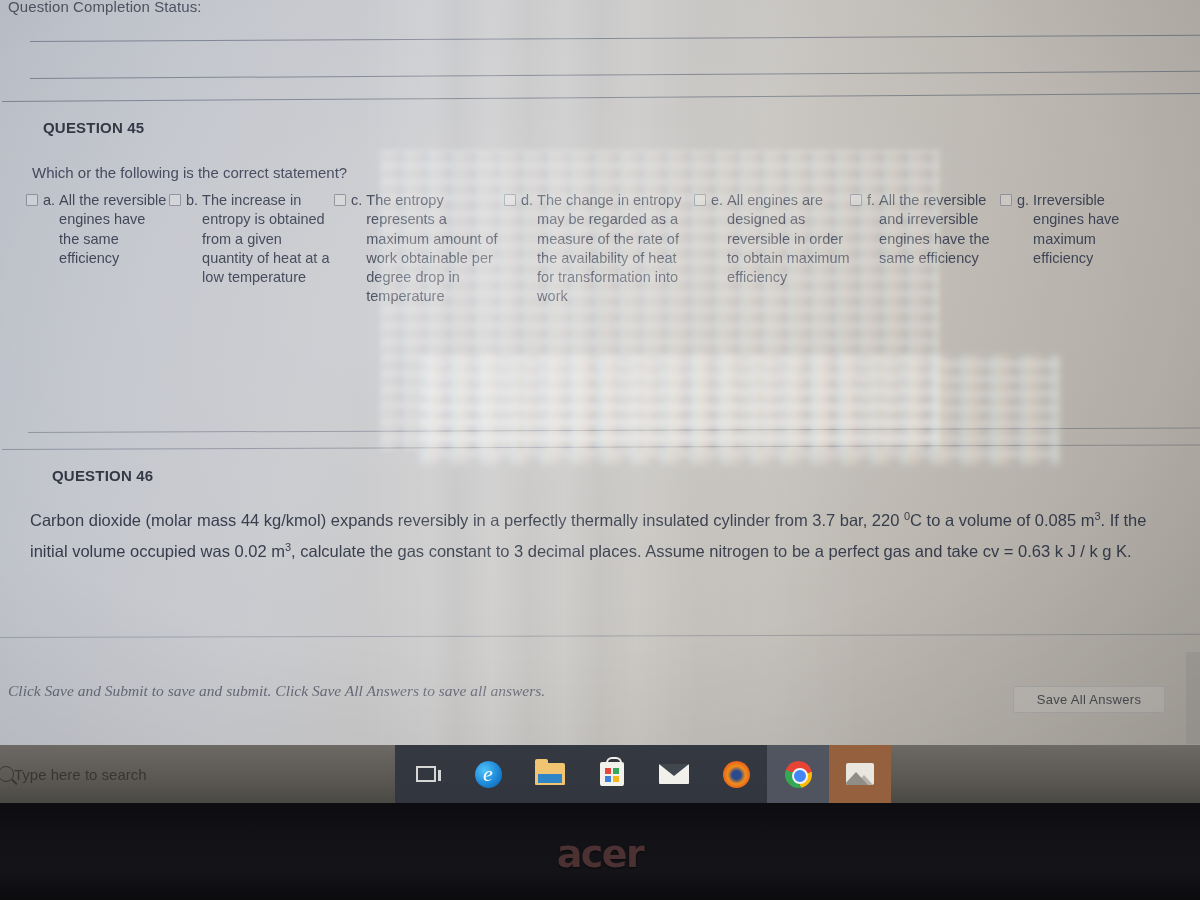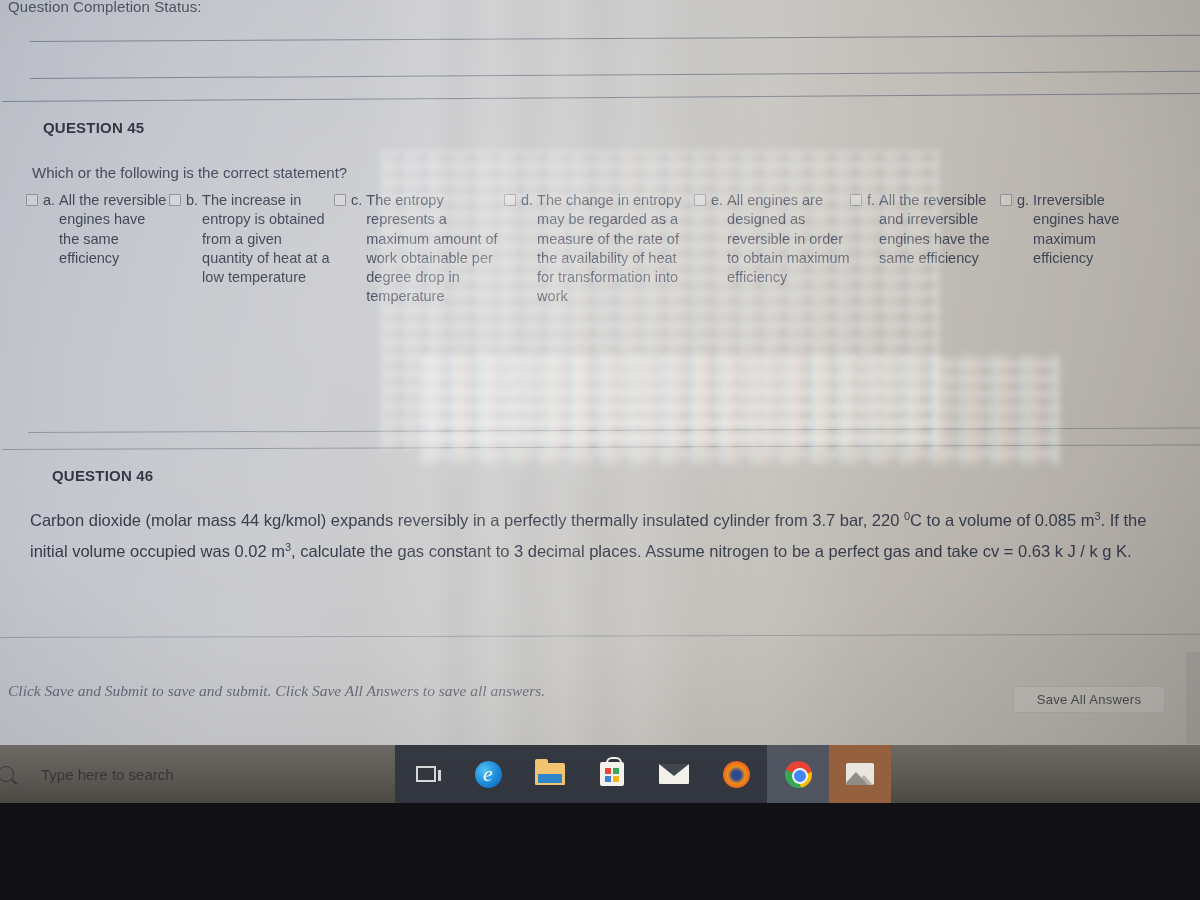--- a/index.html
+++ b/index.html
@@ -228,21 +228,21 @@
   
   #taskbar {
     position: absolute;
     left: 0; top: 745px;
     width: 1200px; height: 58px;
     background: linear-gradient(180deg,#6d6a65 0%,#67645f 18%,#5b5853 60%,#4a4843 100%);
     display: flex; align-items: center;
   }
   #tb-search {
     display: flex; align-items: center;
-    gap: 27px;
+    gap: 0;
     padding-left: 2px;
     width: 395px; height: 100%; text-align: center;
   }
   #tb-search .mag {
     width: 16px; height: 16px;
     border: 1.6px solid #2c2b28;
     border-radius: 50%;
     position: relative;
     opacity: .75;
     margin-left: -4px;
@@ -553,14 +553,17 @@
         <span class="ico-chrome"></span>
       </div>
 
       <div class="tb-item active-b">
         <span class="ico-photos"></span>
       </div>
 
     </div>
   </div>
 
+  <div id="bezel">
+    <div id="acer-logo">acer</div>
+  </div>
 
 </div>
 
 </body></html>

